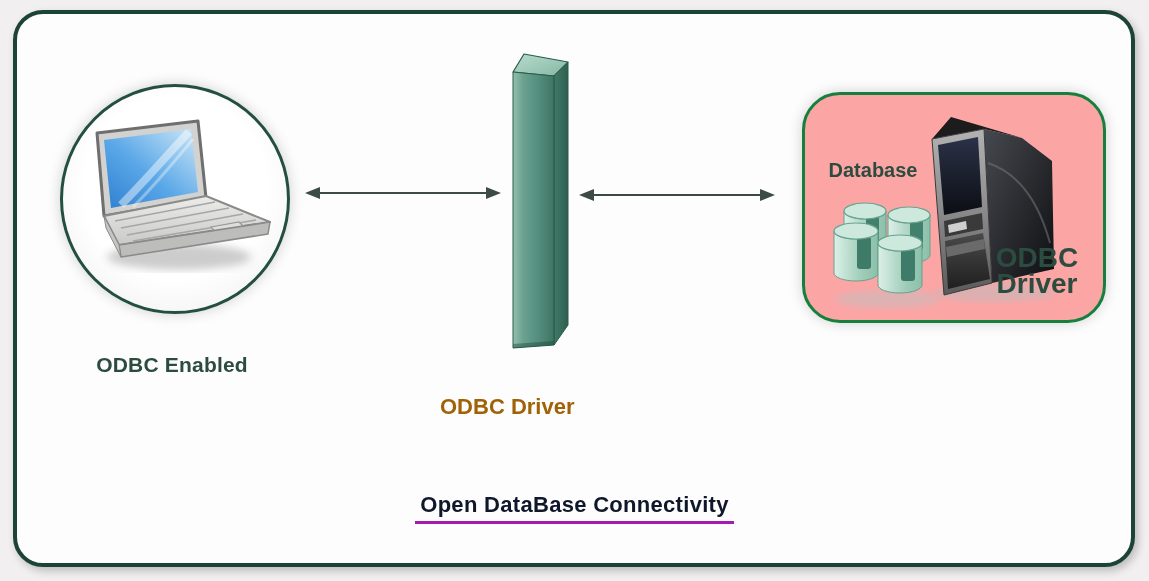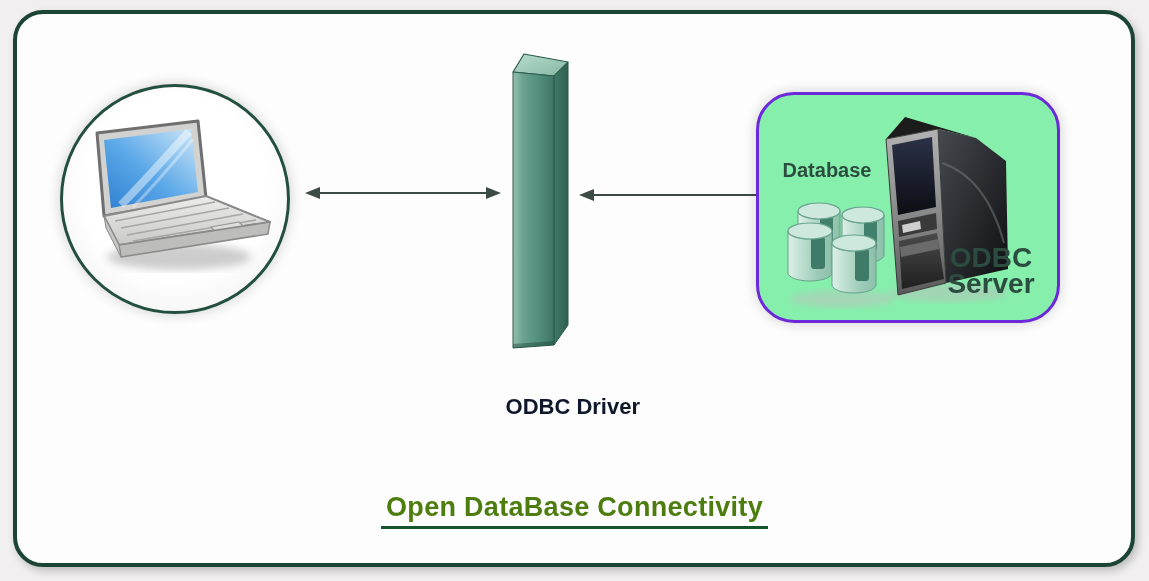--- a/index.html
+++ b/index.html
@@ -35,52 +35,52 @@
     font-size:21px;font-weight:bold;color:#2c4c3f;line-height:27px;
     letter-spacing:0.2px;
   }
   
   .arrow1{position:absolute;left:303px;top:183px;}
   .arrow2{position:absolute;left:577px;top:185px;}
   
   .driver-bar{position:absolute;left:505px;top:48px;}
   .driver-label{
     position:absolute;left:440px;top:394px;width:200px;
-    text-align:right;
-    font-size:22px;font-weight:bold;color:#0f172a;
+    text-align:left;
+    font-size:22px;font-weight:bold;color:#a16207;
   }
   
   .server-box{
-    position:absolute;left:756px;top:92px;
+    position:absolute;left:802px;top:92px;
     width:298px;height:225px;
-    border:3px solid #6d28d9;
+    border:3px solid #15803d;
     border-radius:38px;
-    background:#86efac;
+    background:#fca5a5;
     box-shadow:0 0 14px rgba(0,0,0,0.18);
   }
   .database-label{
     position:absolute;left:8px;top:64px;width:120px;
     font-size:20px;font-weight:bold;color:#2c4c3f;text-align:center;
   }
   .cylinders{position:absolute;left:25px;top:104px;}
   .tower{position:absolute;left:117px;top:6px;}
   .server-label{
     position:absolute;left:172px;top:150px;width:120px;
     text-align:center;
     font-size:28px;font-weight:bold;color:#2c4c3f;line-height:26px;
   }
   
   .title-wrap{
     position:absolute;left:0;top:492px;width:1149px;
     text-align:center;
   }
   .title-text{
     display:inline-block;
-    font-size:27px;font-weight:bold;color:#4d7c0f;
-    border-bottom:3px solid #14532d;
+    font-size:22px;font-weight:bold;color:#0f172a;
+    border-bottom:3px solid #a21caf;
     padding:0 5px 3px 5px;
     letter-spacing:0.3px;
   }
 </style>
 </head>
 <body>
 
 <div class="stage">
 
   <div class="frame"></div>
@@ -118,20 +118,21 @@
         <line x1="70" y1="154" x2="193" y2="133"></line>
       </g>
 
       <polygon points="148,140 176,135 183,142 155,148" fill="#dededc" stroke="#999997" stroke-width="1.2"></polygon>
 
       <polygon points="56,158 207,135 205,147 58,170" fill="#bdbdbb" stroke="#8a8a8a" stroke-width="1.5" stroke-linejoin="round"></polygon>
       <polygon points="41,129 56,158 58,170 43,141" fill="#c6c6c4" stroke="#8a8a8a" stroke-width="1"></polygon>
     </svg>
   </div>
   <div class="apps-label">
+    <div>ODBC Enabled</div>
   </div>
 
   <svg class="arrow1" width="200" height="20">
     <line x1="13" y1="10" x2="187" y2="10" stroke="#3d4b45" stroke-width="2"></line>
     <polygon points="2,10 17,4 17,16" fill="#3d4b45"></polygon>
     <polygon points="198,10 183,4 183,16" fill="#3d4b45"></polygon>
   </svg>
 
   <svg class="driver-bar" width="70" height="310" viewBox="0 0 70 310">
     <defs>
@@ -239,21 +240,21 @@
       <polygon points="10,38 62,28 70,182 22,194" fill="url(#towFront)" stroke="#3a3a3a" stroke-width="1"></polygon>
       <polygon points="16,44 56,36 60,106 22,114" fill="url(#mesh)"></polygon>
       <polygon points="22,120 60,112 61,128 23,136" fill="#3a3a3a"></polygon>
       <polygon points="26,124 44,120 45,128 27,132" fill="#cfcfcf"></polygon>
       <polygon points="23,140 61,132 68,178 26,188" fill="url(#lowFront)"></polygon>
       <polygon points="24,146 62,138 63,148 25,156" fill="#6a6a6a"></polygon>
     </svg>
 
     <div class="server-label">
       <div>ODBC</div>
-      <div>Server</div>
+      <div>Driver</div>
     </div>
   </div>
 
   <div class="title-wrap">
     <span class="title-text">Open DataBase Connectivity</span>
   </div>
 
 </div>
 
 </body></html>

